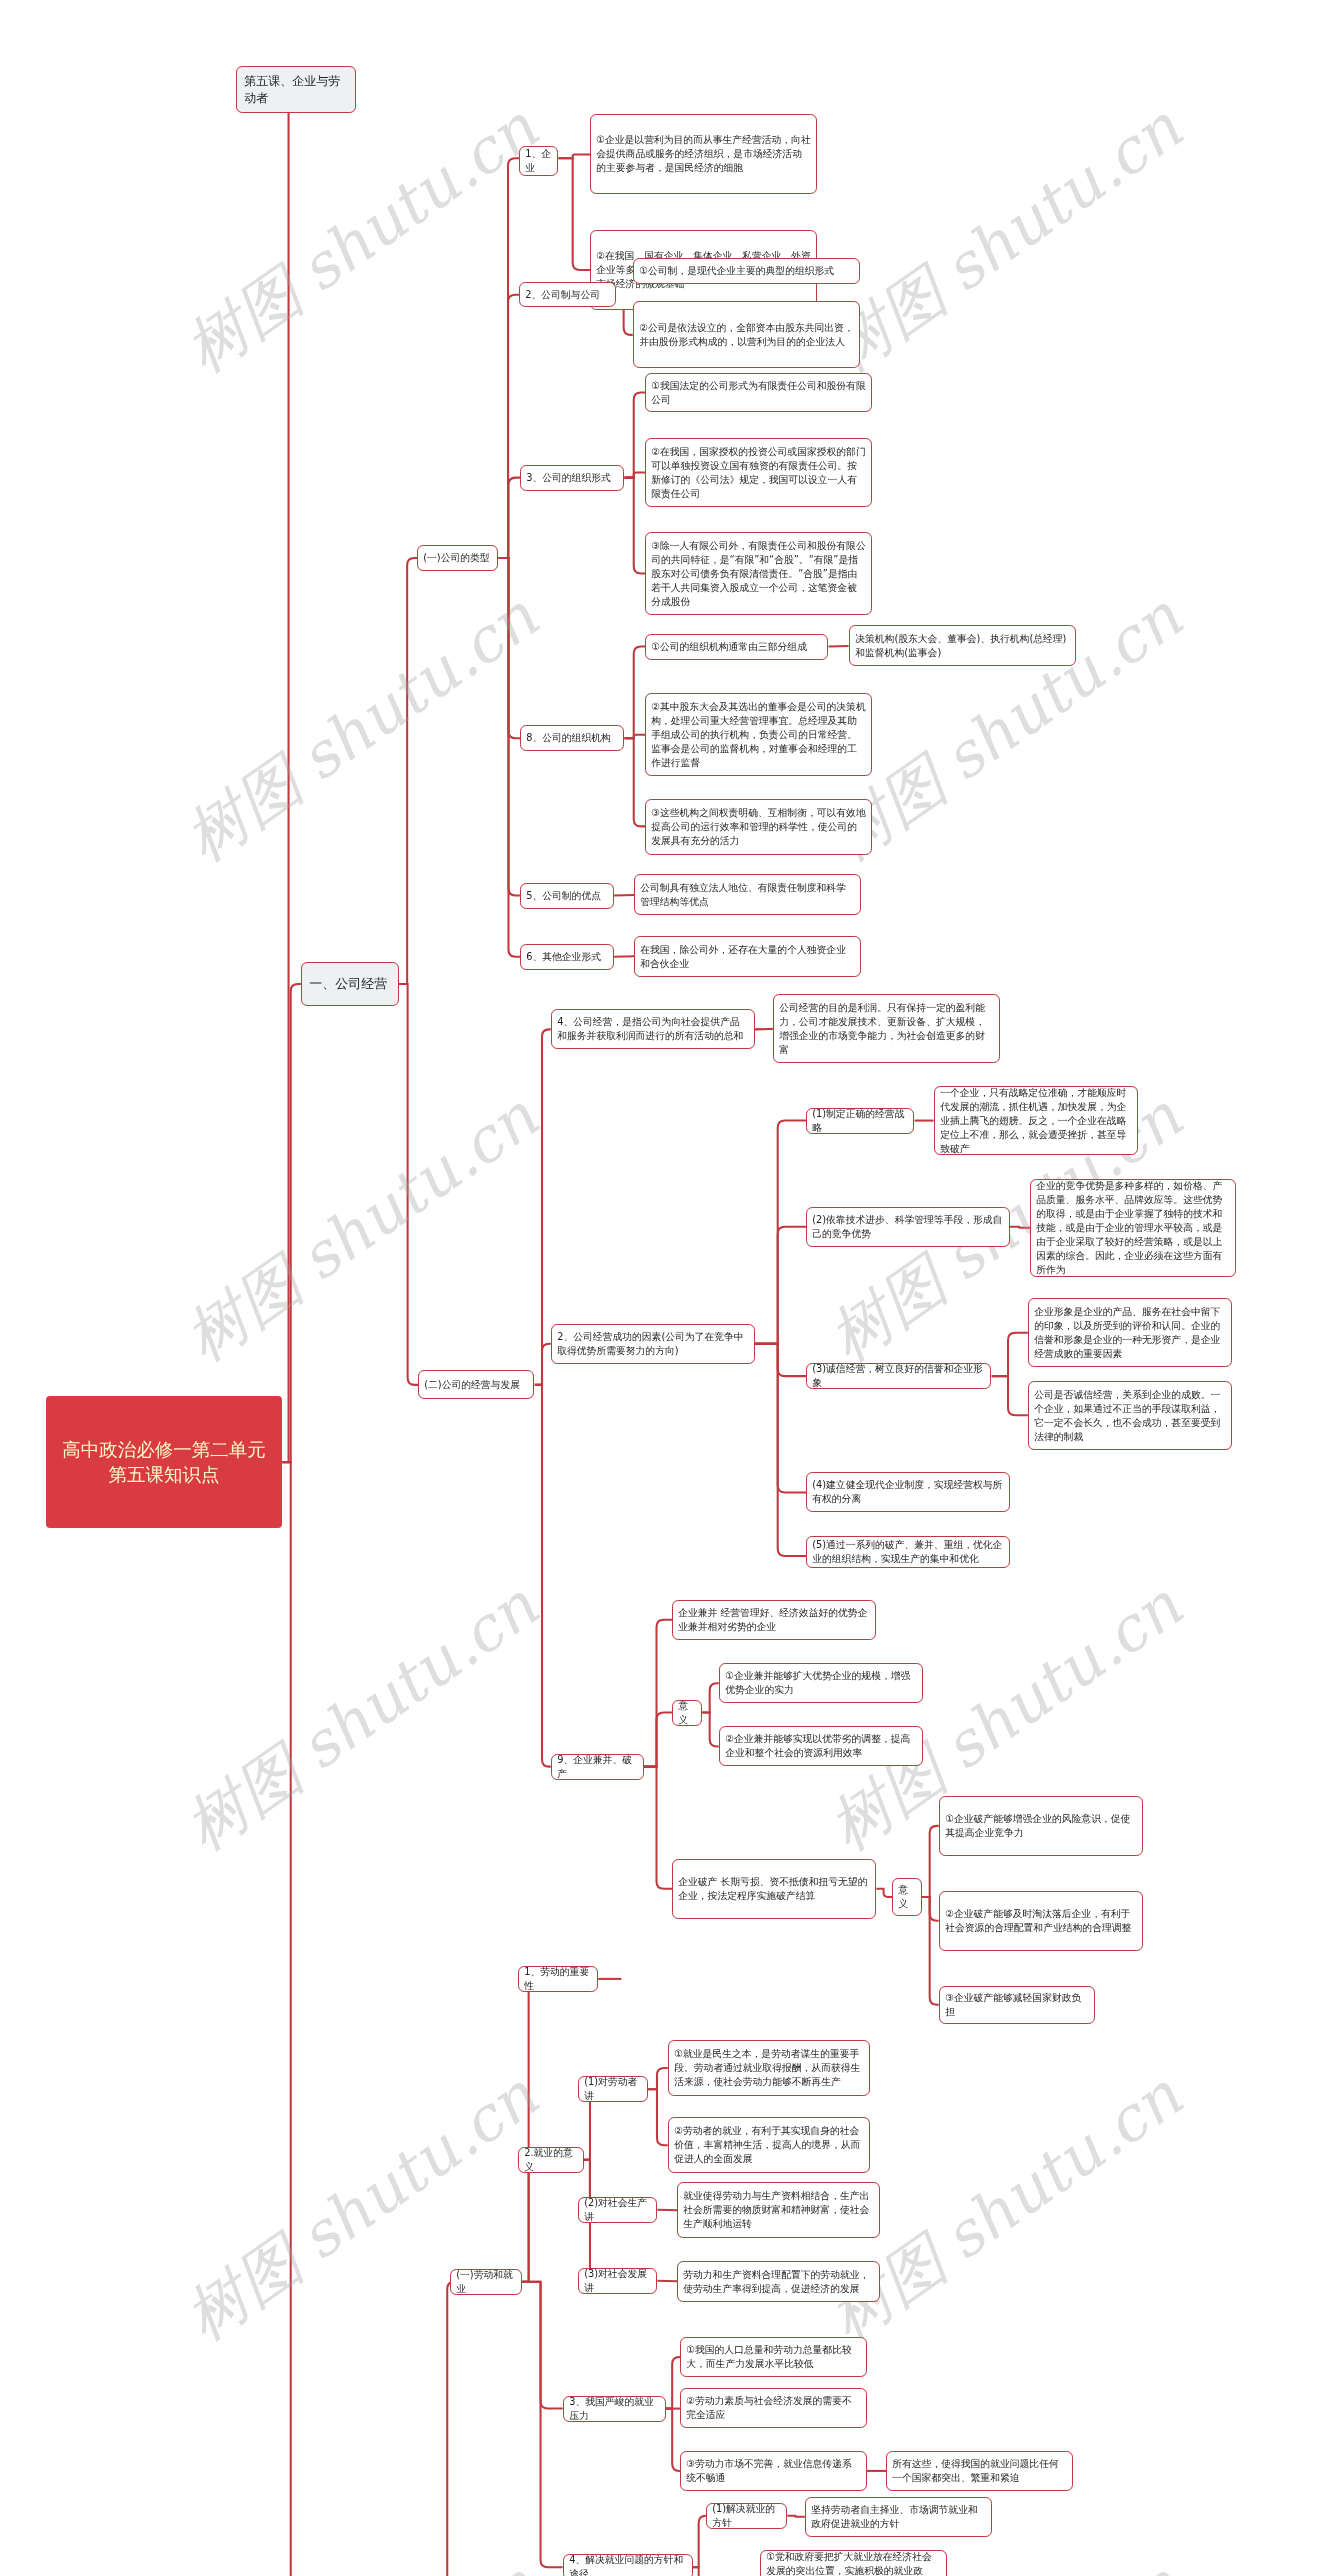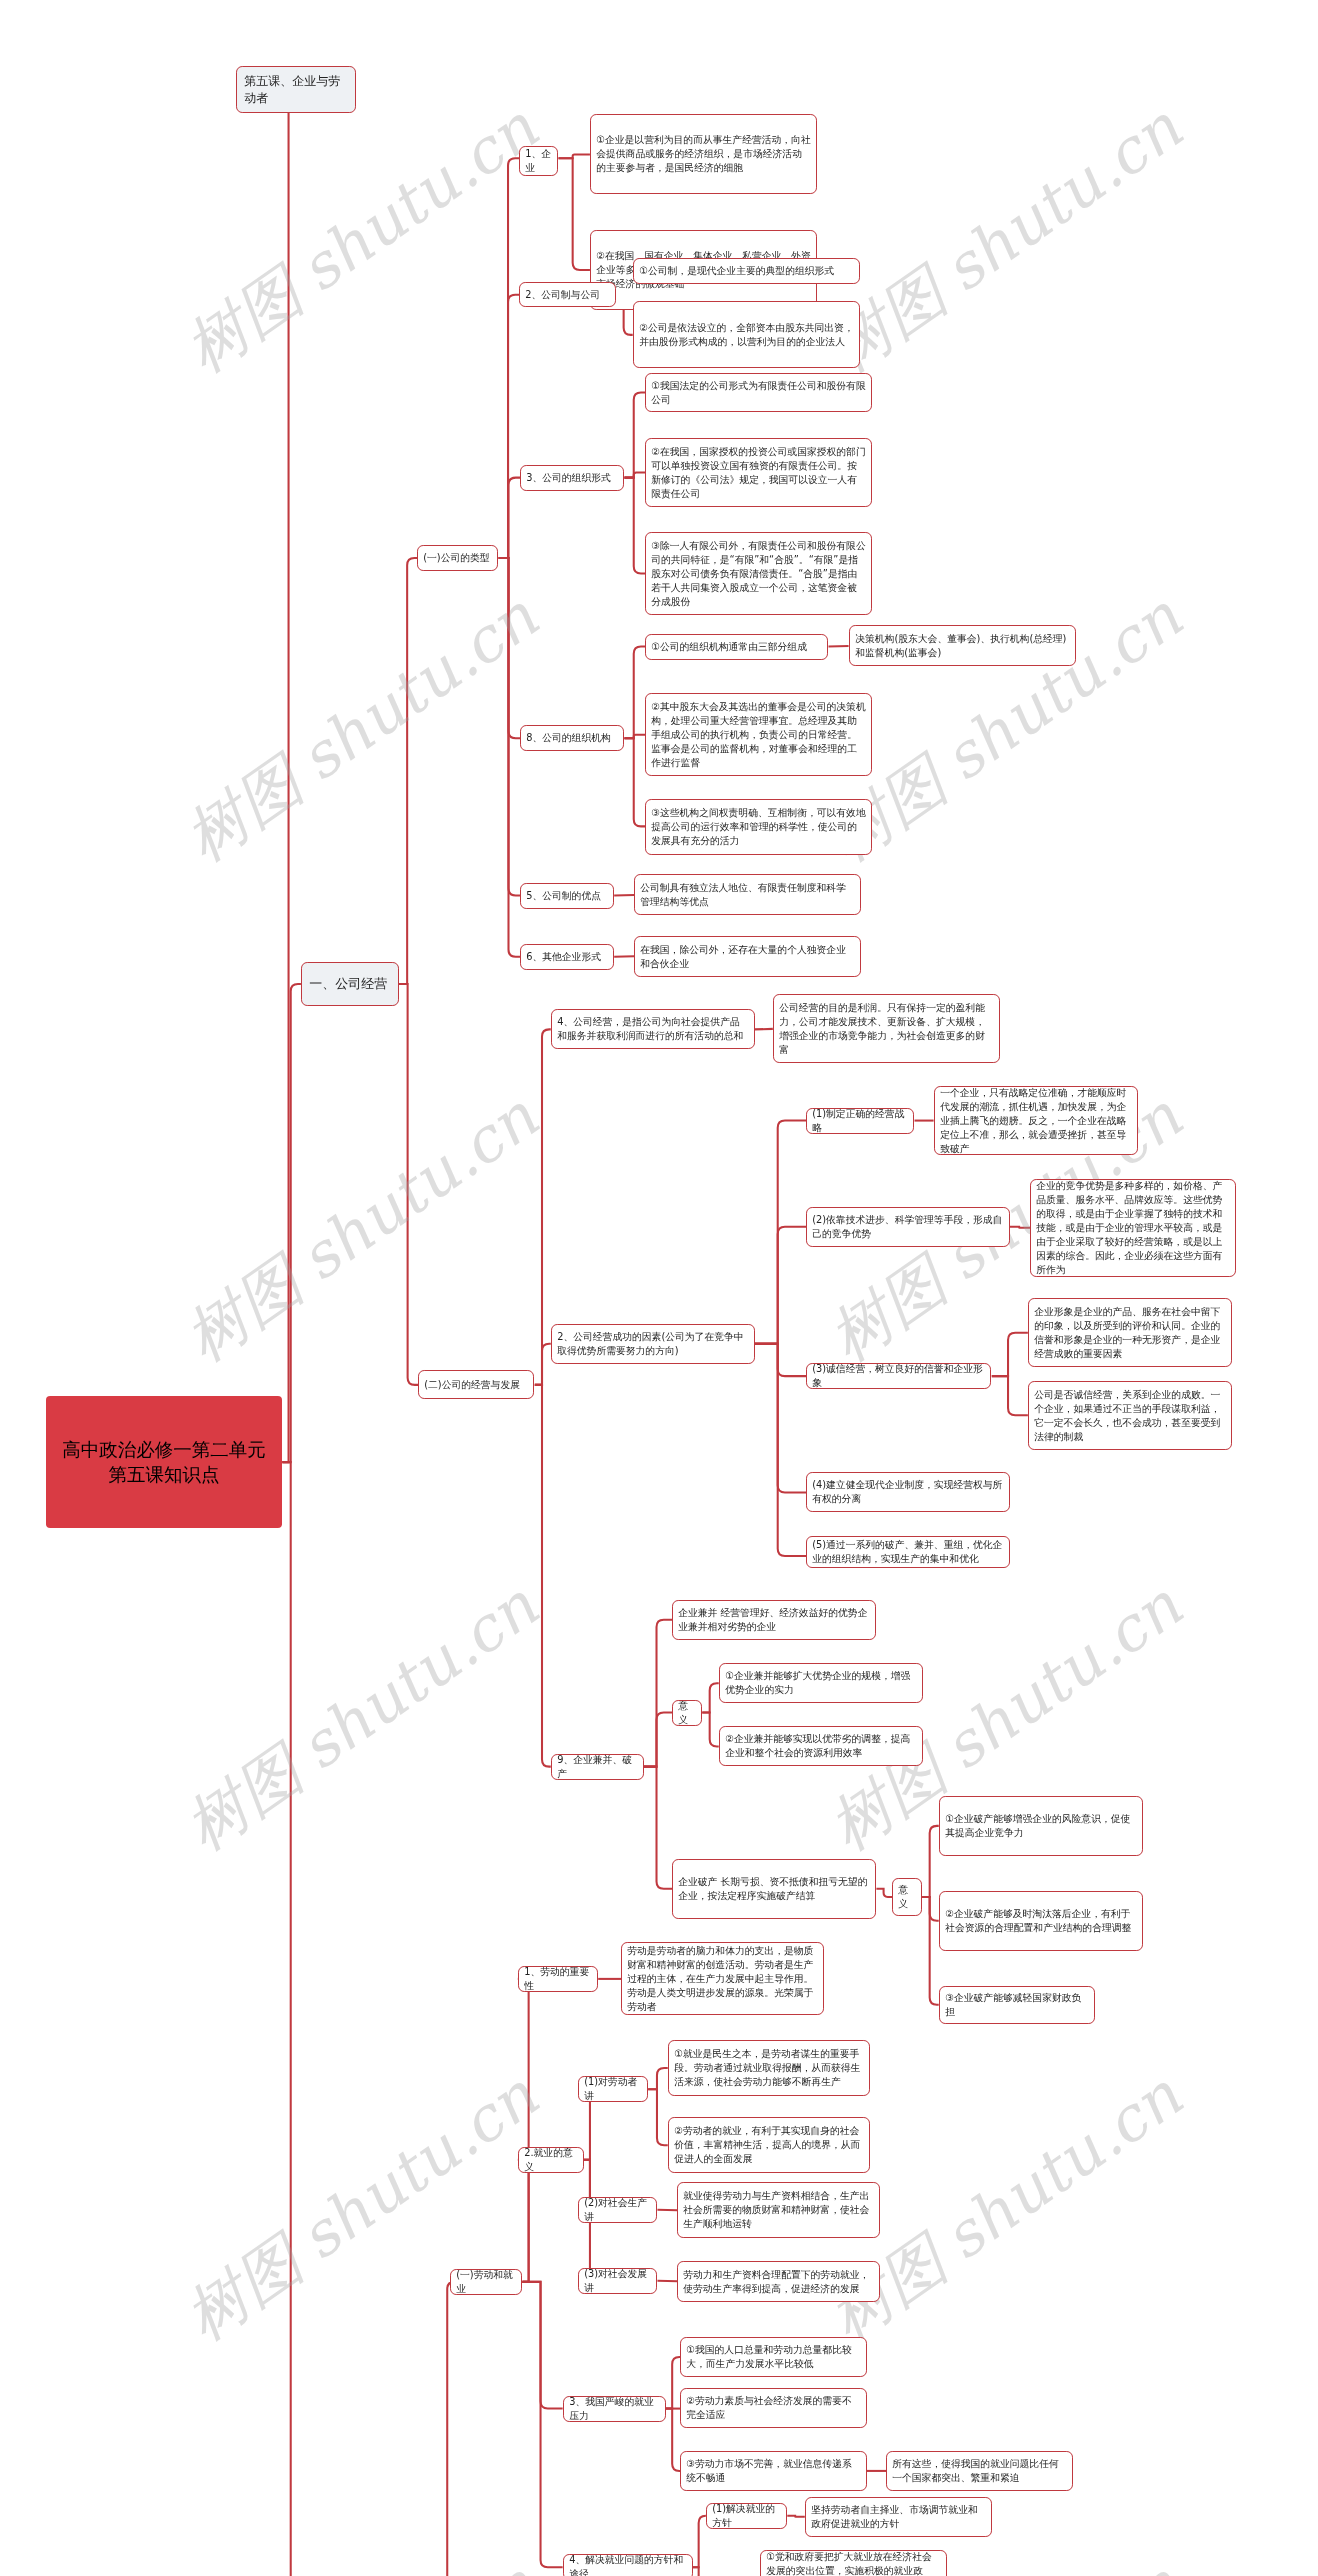--- a/index.html
+++ b/index.html
@@ -15,21 +15,21 @@
     position: absolute; box-sizing: border-box;
     border: 1px solid #c0393f; border-radius: 6.2px;
     background: #ffffff;
     font-size: 9.8px; line-height: 14px;
     padding: 4.1px 5.2px; color: #222;
     white-space: normal; word-break: break-all;
     display: flex; align-items: center;
   }
   .node.l1 { background: #eef1f4; font-size: 13px; line-height: 16.5px; padding: 4.1px 7.2px; }
   .node.root {
-    background: #d93b44; color: #000000; border: none; border-radius: 4.1px;
+    background: #d93b44; color: #fef9c3; border: none; border-radius: 4.1px;
     font-size: 18.5px; line-height: 25px; justify-content: center; text-align: center;
     padding: 5.2px 10.3px;
   }
   .watermark {
     position: absolute; font-family: "DejaVu Serif", serif; font-style: italic;
     font-size: 62px; color: rgba(160,160,160,0.35); transform: rotate(-35deg);
     white-space: nowrap; pointer-events: none;
   }
 </style>
 </head>
@@ -192,21 +192,20 @@
   <div class="node" style="left:719px;top:1726px;width:204px;height:40px;">②企业兼并能够实现以优带劣的调整，提高企业和整个社会的资源利用效率</div>
   <div class="node" style="left:672px;top:1859px;width:204px;height:60px;">企业破产 长期亏损、资不抵债和扭亏无望的企业，按法定程序实施破产结算</div>
   <div class="node" style="left:892px;top:1878px;width:30px;height:38px;">意义</div>
   <div class="node" style="left:939px;top:1796px;width:204px;height:60px;">①企业破产能够增强企业的风险意识，促使其提高企业竞争力</div>
   <div class="node" style="left:939px;top:1891px;width:204px;height:60px;">②企业破产能够及时淘汰落后企业，有利于社会资源的合理配置和产业结构的合理调整</div>
   <div class="node" style="left:939px;top:1986px;width:156px;height:38px;">③企业破产能够减轻国家财政负担</div>
 
   <div class="node" style="left:450px;top:2269px;width:72px;height:26px;">(一)劳动和就业</div>
 
   <div class="node" style="left:518px;top:1966px;width:80px;height:26px;">1、劳动的重要性</div>
-  <div class="node" style="left:621px;top:1942px;width:203px;height:73px;">劳动是劳动者的脑力和体力的支出，是物质财富和精神财富的创造活动。劳动者是生产过程的主体，在生产力发展中起主导作用。劳动是人类文明进步发展的源泉。光荣属于劳动者</div>
 
   <div class="node" style="left:518px;top:2147px;width:66px;height:26px;">2.就业的意义</div>
   <div class="node" style="left:578px;top:2076px;width:70px;height:26px;">(1)对劳动者讲</div>
   <div class="node" style="left:668px;top:2040px;width:202px;height:56px;">①就业是民生之本，是劳动者谋生的重要手段。劳动者通过就业取得报酬，从而获得生活来源，使社会劳动力能够不断再生产</div>
   <div class="node" style="left:668px;top:2117px;width:202px;height:56px;">②劳动者的就业，有利于其实现自身的社会价值，丰富精神生活，提高人的境界，从而促进人的全面发展</div>
   <div class="node" style="left:578px;top:2197px;width:79px;height:26px;">(2)对社会生产讲</div>
   <div class="node" style="left:677px;top:2182px;width:203px;height:56px;">就业使得劳动力与生产资料相结合，生产出社会所需要的物质财富和精神财富，使社会生产顺利地运转</div>
   <div class="node" style="left:578px;top:2268px;width:79px;height:26px;">(3)对社会发展讲</div>
   <div class="node" style="left:677px;top:2261px;width:203px;height:41px;">劳动力和生产资料合理配置下的劳动就业，使劳动生产率得到提高，促进经济的发展</div>
 

